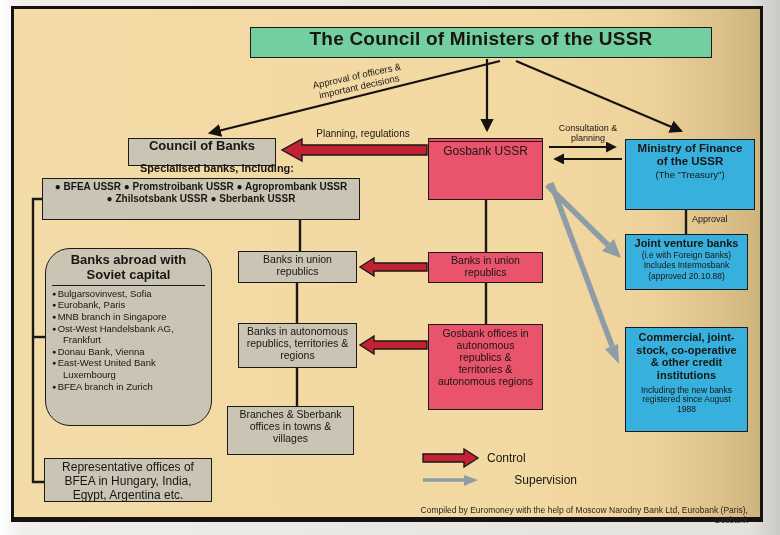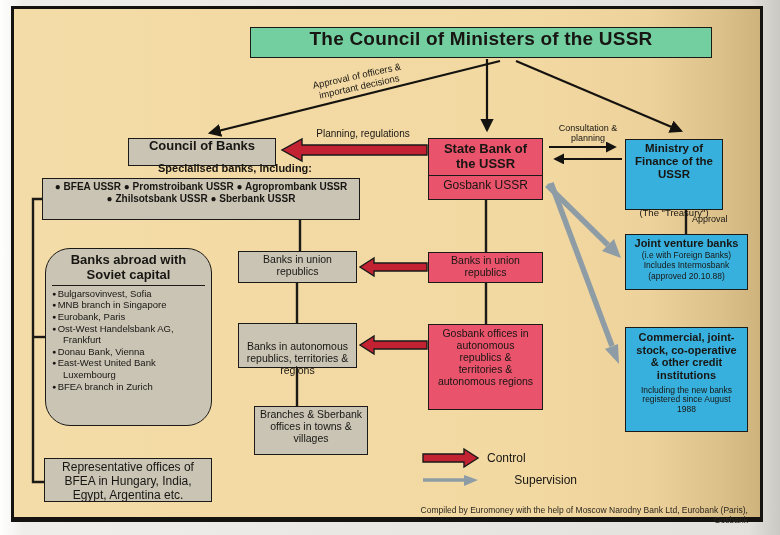--- a/index.html
+++ b/index.html
@@ -91,74 +91,73 @@
 important decisions</div>
 <div class="lbl" style="left:308px;top:128px;width:110px;font-size:10px;">Planning, regulations</div>
 <div class="lbl" style="left:550px;top:123px;width:76px;font-size:9px;line-height:1.15;">Consultation &amp;
 planning</div>
 <div class="lbl" style="left:692px;top:214px;width:50px;font-size:9px;text-align:left;">Approval</div>
 
 <div class="box grayb hdr" style="left:128px;top:138px;width:148px;height:28px;font-size:13px;">
     <span>Council of Banks</span>
   </div>
 
-<div class="lbl hdr" style="left:122px;top:162px;width:190px;font-size:11px;text-align:right;">Specialised banks, including:</div>
+<div class="lbl hdr" style="left:122px;top:162px;width:190px;font-size:11px;text-align:center;">Specialised banks, including:</div>
 
 <div class="box grayb" style="left:42px;top:178px;width:318px;height:42px;font-size:10px;padding:2px;">
   <div>
       <div class="spec-line">● BFEA USSR  ● Promstroibank USSR ● Agroprombank USSR</div>
       <div class="spec-line">● Zhilsotsbank USSR   ● Sberbank USSR</div>
     </div>
 </div>
 
 <div class="box grayb" style="left:45px;top:248px;width:167px;height:178px;justify-content:flex-start;padding:4px 6px;border-radius:25px;">
   <div class="hdr" style="font-size:13px;line-height:1.15;">Banks abroad with Soviet capital</div>
   <div class="divider"></div>
   <div style="font-size:9.5px;line-height:1.22;width:100%;">
       <div class="bullet-item">Bulgarsovinvest, Sofia</div>
+      <div class="bullet-item">Eurobank, Paris</div>
       <div class="bullet-item">MNB branch in Singapore</div>
-      <div class="bullet-item">Eurobank, Paris</div>
       <div class="bullet-item">Ost-West Handelsbank AG, Frankfurt</div>
       <div class="bullet-item">Donau Bank, Vienna</div>
       <div class="bullet-item">East-West United Bank Luxembourg</div>
       <div class="bullet-item">BFEA branch in Zurich</div>
     </div>
 </div>
 
 <div class="box grayb" style="left:44px;top:458px;width:168px;height:44px;font-size:12px;padding:2px 4px;">
     <span>Representative offices of BFEA in Hungary, India, Egypt, Argentina etc.</span>
   </div>
 
 <div class="box grayb" style="left:238px;top:251px;width:119px;height:32px;font-size:10.5px;padding:1px 4px;">
     <span>Banks in union republics</span>
   </div>
 
-<div class="box grayb" style="left:238px;top:323px;width:119px;height:45px;font-size:10.5px;padding:16px 4px;">
+<div class="box grayb" style="left:238px;top:323px;width:119px;height:45px;font-size:10.5px;padding:1px 4px;">
     <span>Banks in autonomous republics, territories &amp; regions</span>
   </div>
 
-<div class="box grayb" style="left:254px;top:406px;width:114px;height:49px;font-size:10.5px;padding:1px 4px;">
+<div class="box grayb" style="left:227px;top:406px;width:127px;height:49px;font-size:10.5px;padding:1px 4px;">
     <span>Branches &amp; Sberbank offices in towns &amp; villages</span>
   </div>
 
 <div class="box pink" style="left:428px;top:138px;width:115px;height:62px;padding:0;">
-  <div class="hdr" style="font-size:13px;padding:3px 6px 1px;">State Bank of the USSR</div>
   <div class="divider"></div>
   <div style="font-size:12px;padding:1px 0 3px;">Gosbank USSR</div>
 </div>
 
 <div class="box pink" style="left:428px;top:252px;width:115px;height:31px;font-size:10.5px;padding:1px 4px;">
     <span>Banks in union republics</span>
   </div>
 
 <div class="box pink" style="left:428px;top:324px;width:115px;height:86px;font-size:10.5px;padding:2px 8px;">
     <span>Gosbank offices in autonomous republics &amp; territories &amp; autonomous regions</span>
   </div>
 
-<div class="box blue" style="left:625px;top:139px;width:98px;height:71px;padding:2px 6px;gap:24px;">
+<div class="box blue" style="left:625px;top:139px;width:130px;height:71px;padding:2px 6px;">
   <div class="hdr" style="font-size:11.5px;">Ministry of Finance of the USSR</div>
   <div style="font-size:9.5px;margin-top:2px;">(The "Treasury")</div>
 </div>
 
 <div class="box blue" style="left:625px;top:234px;width:123px;height:56px;padding:2px 0;">
   <div class="hdr" style="font-size:11px;">Joint venture banks</div>
   <div style="font-size:8.5px;line-height:1.25;">
       <div class="jv-line">(i.e with Foreign Banks)</div>
       <div class="jv-line">Includes Intermosbank</div>
       <div class="jv-line">(approved 20.10.88)</div>

